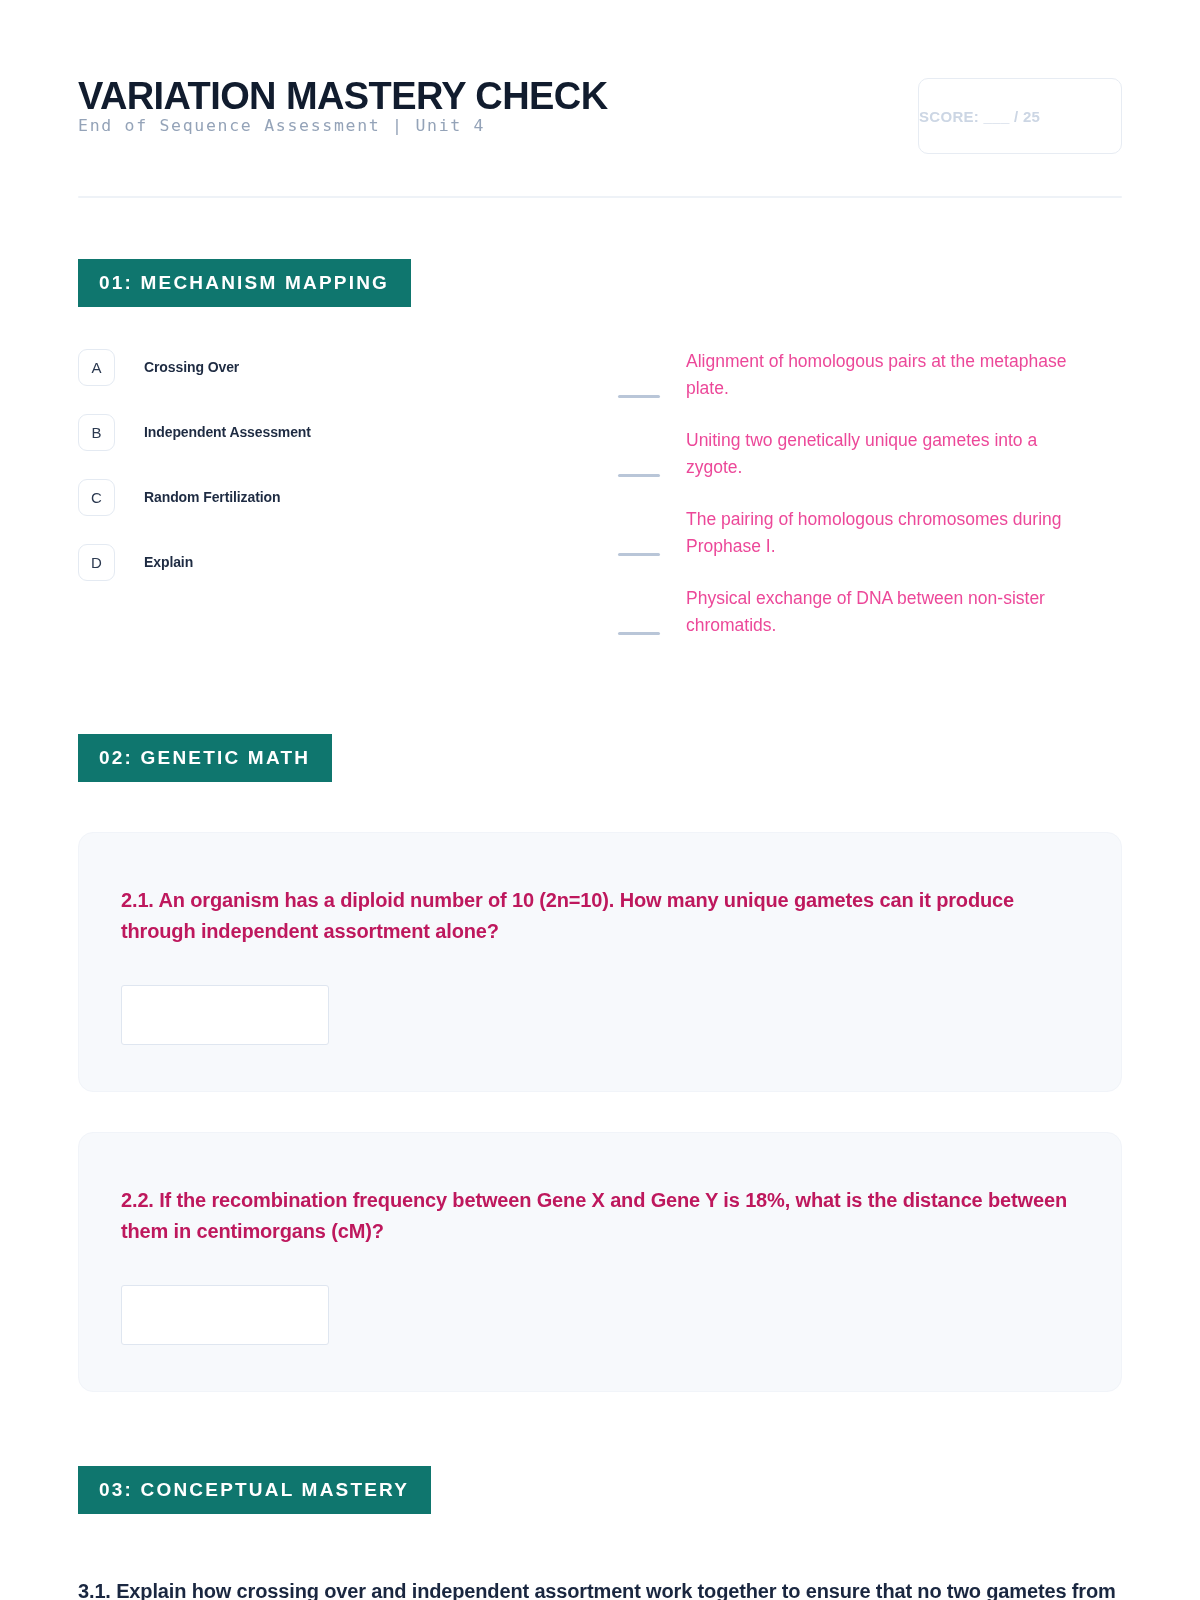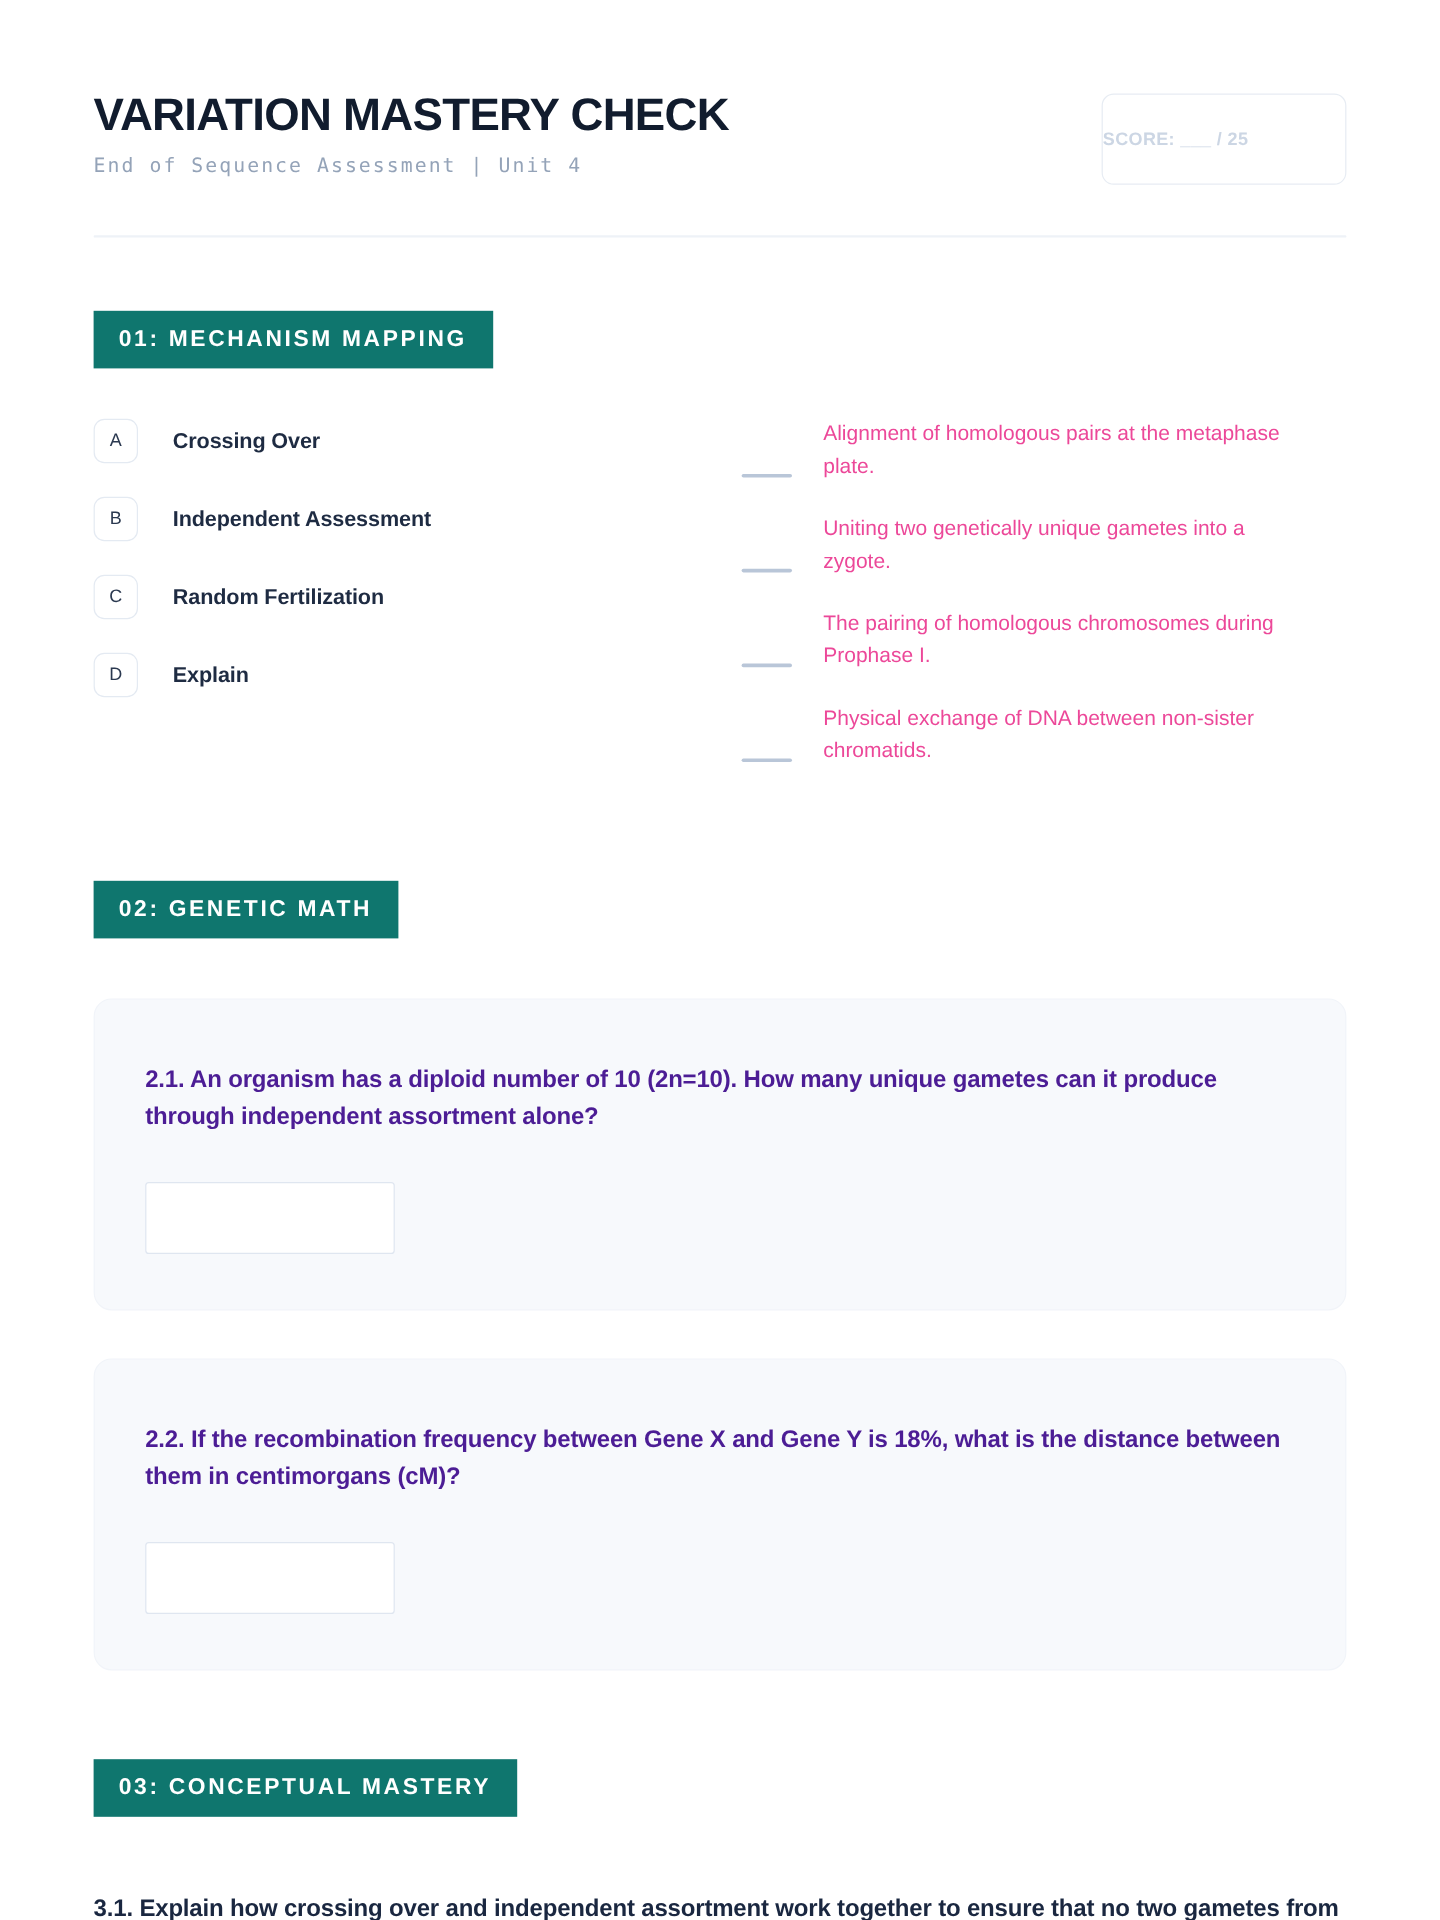--- a/index.html
+++ b/index.html
@@ -33,21 +33,21 @@
   .doc-title {
     font-size: 38px;
     font-weight: 700;
     letter-spacing: -0.6px;
     color: #111c2e;
     line-height: 1.06;
     white-space: nowrap;
   }
 
   .doc-subtitle {
-    margin-top: 12px;
+    margin-top: 0;
     font-family: "DejaVu Sans Mono", "Liberation Mono", monospace;
     font-size: 16.5px;
     letter-spacing: 1.7px;
     color: #94a3b8;
     white-space: nowrap;
   }
 
   .score-box {
     width: 204px;
     height: 76px;
@@ -114,21 +114,21 @@
     align-items: center;
     justify-content: center;
     font-size: 15px;
     font-weight: 500;
     color: #2b3950;
     background: #ffffff;
   }
 
   .term-label {
     margin-left: 29px;
-    font-size: 18px;
+    font-size: 14px;
     font-weight: 700;
     color: #1e2b42;
     letter-spacing: -0.1px;
     white-space: nowrap;
   }
 
   .match-defs { flex: 1; padding-top: 2px; }
 
   .def-row {
     display: flex;
@@ -163,21 +163,21 @@
     padding: 52px 42px 46px 42px;
     margin-top: 50px;
   }
 
   .q-card + .q-card { margin-top: 40px; }
 
   .q-text {
     font-size: 20px;
     font-weight: 700;
     line-height: 1.55;
-    color: #4c1d95;
+    color: #be185d;
     letter-spacing: -0.15px;
   }
 
   .answer-box-sm {
     width: 208px;
     height: 60px;
     background: #ffffff;
     border: 1.5px solid #dfe6f0;
     border-radius: 3px;
     margin-top: 38px;

